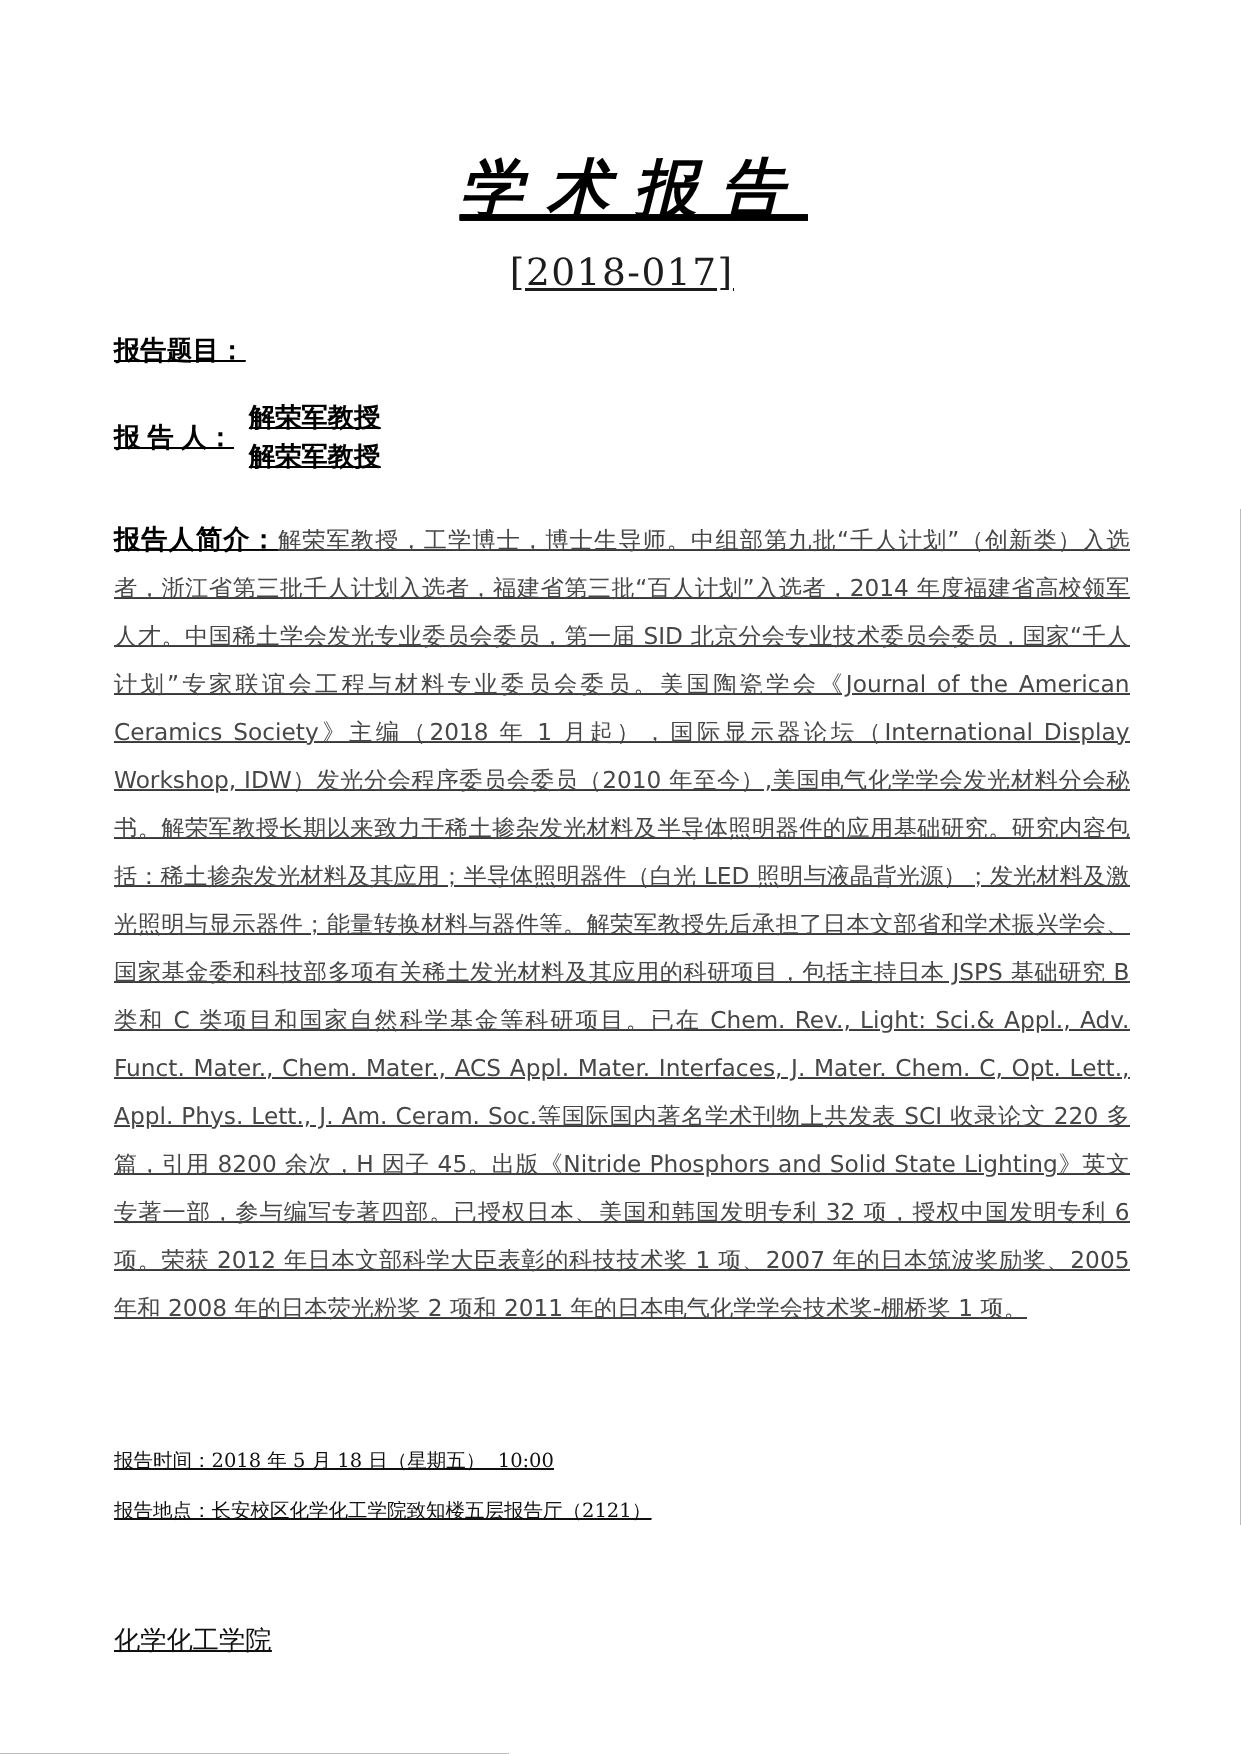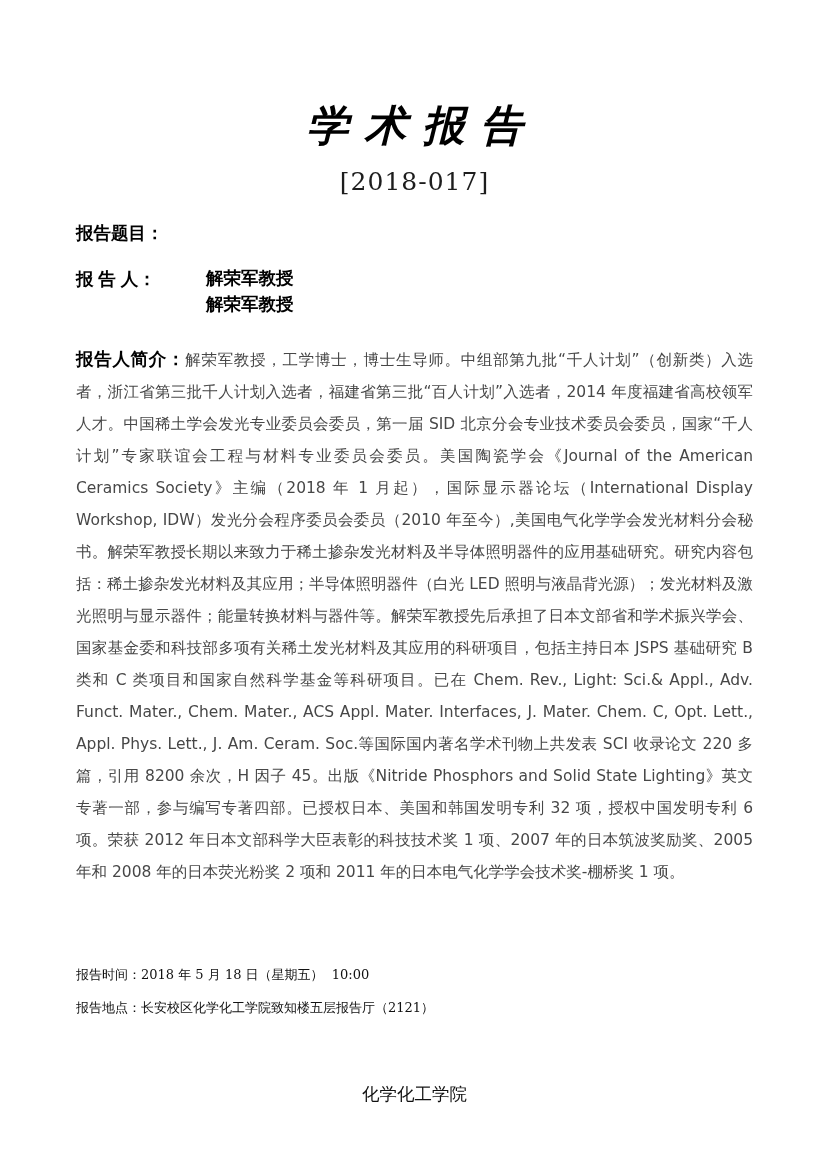--- a/index.html
+++ b/index.html
@@ -1,15 +1,15 @@
 <!DOCTYPE html>
 <html><head>
 <meta charset="utf-8">
 <style>
-  * { margin: 0; padding: 0; box-sizing: border-box; }
+  * { margin: 0; padding: 0; box-sizing: border-box; text-decoration: underline; }
   html, body { background: #888; }
   .page {
     width: 827px;
     height: 1169px;
     background: #ffffff;
     margin: 0 auto;
     position: relative;
     font-family: "DejaVu Serif", "Liberation Serif", serif;
     color: #000;
     overflow: hidden;
@@ -38,22 +38,21 @@
   }
   .meta-block {
     margin-top: 25px;
     font-family: "Liberation Sans", "DejaVu Sans", sans-serif;
     font-weight: 700;
     font-size: 17.5px;
     color: #000;
   }
   .meta-row {
     display: flex;
-    align-items: flex-start;
-    gap: 40px;
+    align-items: center;
   }
   .meta-row + .meta-row { margin-top: 22px; }
   .meta-label {
     white-space: pre;
     flex: 0 0 auto;
     width: 90px;
   }
   .meta-value { line-height: 1.28; }
   .speaker-lines div { line-height: 1.28; }
   .speaker-lines div + div { margin-top: 4px; }
@@ -74,21 +73,21 @@
   .logistics {
     margin-top: 70px;
     font-family: "DejaVu Serif", "Liberation Serif", serif;
     font-size: 13px;
     color: #111;
     line-height: 33px;
   }
   .logistics .log-row { white-space: pre-wrap; }
   .signoff {
     margin-top: 56px;
-    text-align: center;
+    text-align: left;
     font-family: "DejaVu Serif", "Liberation Serif", serif;
     font-size: 17.5px;
     color: #111;
     line-height: 28px;
     padding-right: 0px;
   }
 </style>
 </head>
 <body>
 

